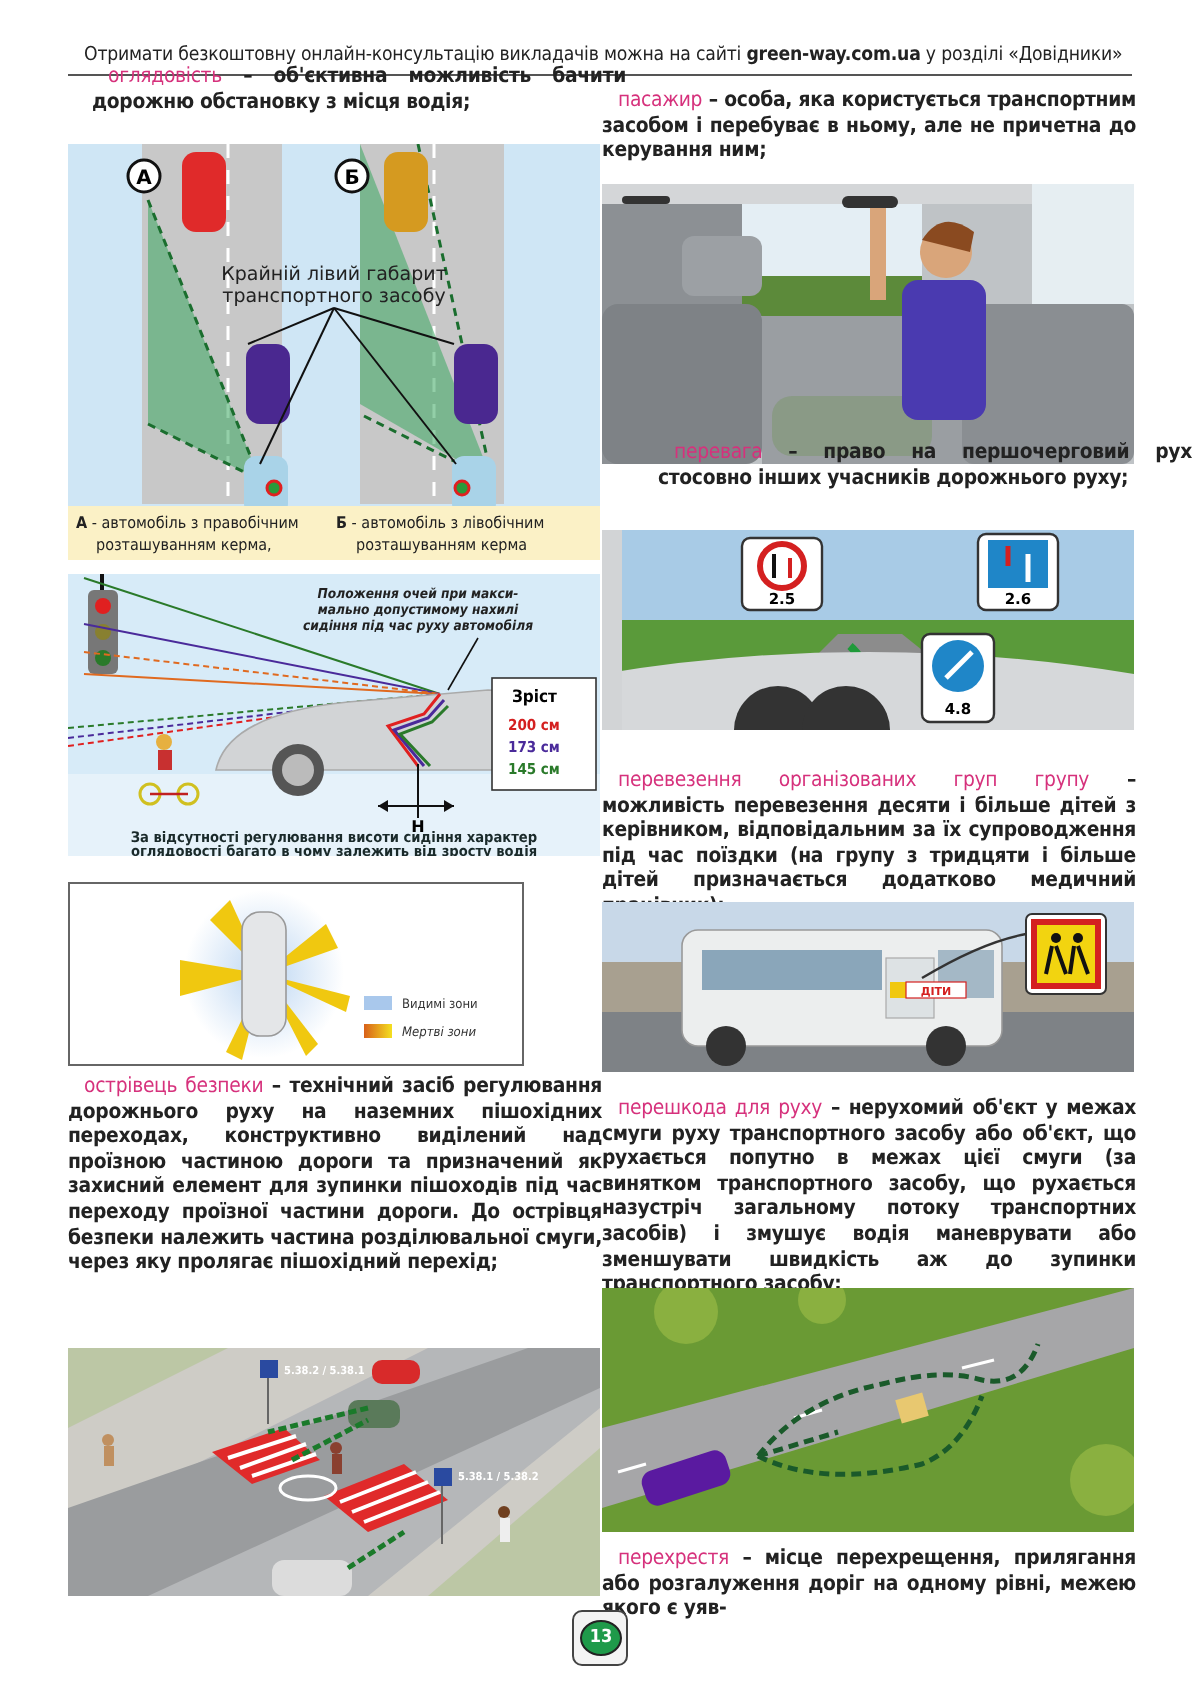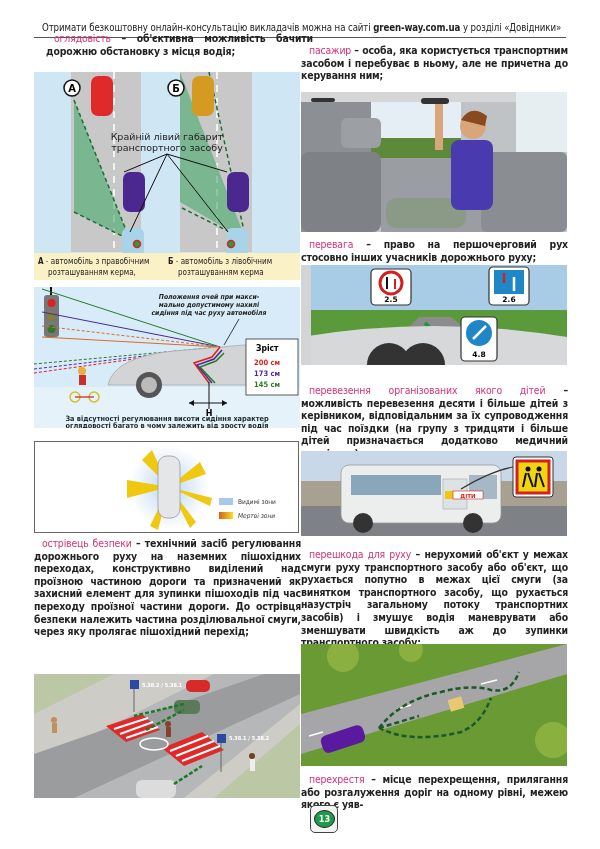--- a/index.html
+++ b/index.html
@@ -5,21 +5,21 @@
   html,body{margin:0;padding:0;background:#fff;}
   body{width:600px;height:849px;position:relative;overflow:hidden;font-family:"DejaVu Sans Condensed","DejaVu Sans",sans-serif;color:#1a1a1a;}
   .header{position:absolute;left:42px;top:22px;width:532px;height:14px;font-size:9.6px;text-align:left;white-space:nowrap;color:#222;letter-spacing:-0.1px;}
   .header b{font-weight:bold;}
   .hrule{position:absolute;left:34px;top:37px;width:532px;height:1px;background:#555;}
   .col{position:absolute;width:267px;}
   .para{font-size:10.4px;line-height:12.6px;font-weight:bold;text-align:justify;text-indent:8px;margin:0;letter-spacing:-0.15px;color:#222;}
   .term{color:#d6317c;font-weight:normal;}
   .fig{position:absolute;overflow:hidden;}
   svg{display:block;}
-  .page-num{position:absolute;left:286px;top:805px;width:26px;height:26px;border:1.5px solid #444;border-radius:5px;background:#f4f4f4;margin-left:24px;}
+  .page-num{position:absolute;left:286px;top:805px;width:26px;height:26px;border:1.5px solid #444;border-radius:5px;background:#f4f4f4;}
   .page-num .oval{position:absolute;left:3px;top:4px;width:19px;height:16px;border-radius:50%;background:#1f9a4a;border:1.5px solid #222;color:#fff;font-size:9px;font-weight:bold;text-align:center;line-height:16px;}
 </style>
 </head>
 <body>
 
 <div class="header"><span>Отримати безкоштовну онлайн-консультацію викладачів можна на сайті </span><b>green-way.com.ua</b><span> у розділі «Довідники»</span></div>
 <div class="hrule"></div>
 
 <div class="col" style="left:34px;top:32px;margin-left:12px;">
   <p class="para"><span class="term">оглядовість</span><span> – об'єктивна можливість бачити дорожню обстановку з місця водія;</span></p>
@@ -101,21 +101,21 @@
     <rect x="212" y="52" width="52" height="56" fill="#fff" stroke="#333" stroke-width="0.8"></rect>
     <text x="222" y="64" font-size="8.5" font-weight="bold" font-family="DejaVu Sans Condensed, DejaVu Sans, sans-serif">Зріст</text>
     <text x="220" y="78" font-size="7.5" font-weight="bold" fill="#d42020" font-family="DejaVu Sans Condensed, DejaVu Sans, sans-serif">200 см</text>
     <text x="220" y="89" font-size="7.5" font-weight="bold" fill="#4a2a9a" font-family="DejaVu Sans Condensed, DejaVu Sans, sans-serif">173 см</text>
     <text x="220" y="100" font-size="7.5" font-weight="bold" fill="#2a7a2a" font-family="DejaVu Sans Condensed, DejaVu Sans, sans-serif">145 см</text>
     <text x="133" y="134" text-anchor="middle" font-size="7.3" font-weight="bold" fill="#1a2a2a" font-family="DejaVu Sans Condensed, DejaVu Sans, sans-serif">За відсутності регулювання висоти сидіння характер</text>
     <text x="133" y="141" text-anchor="middle" font-size="7.3" font-weight="bold" fill="#1a2a2a" font-family="DejaVu Sans Condensed, DejaVu Sans, sans-serif">оглядовості багато в чому залежить від зросту водія</text>
   </svg>
 </div>
 
-<div class="fig" style="left:34px;top:441px;width:226px;height:90px;border:1px solid #666;background:#fff;padding-left:37px;">
+<div class="fig" style="left:34px;top:441px;width:226px;height:90px;border:1px solid #666;background:#fff;">
   <svg width="226" height="90" viewBox="0 0 226 90">
     <defs>
       <radialGradient id="vis" cx="0.5" cy="0.5" r="0.5">
         <stop offset="0" stop-color="#bcd6f2"></stop>
         <stop offset="1" stop-color="#ffffff"></stop>
       </radialGradient>
       <linearGradient id="dead" x1="0" x2="1">
         <stop offset="0" stop-color="#d8601a"></stop>
         <stop offset="1" stop-color="#f4e020"></stop>
       </linearGradient>
@@ -198,21 +198,21 @@
     <rect x="85" y="106" width="80" height="30" rx="10" fill="#8a9a86"></rect>
     <rect x="150" y="48" width="42" height="70" rx="8" fill="#4a3ab0"></rect>
     <circle cx="172" cy="34" r="13" fill="#d9a57a"></circle>
     <path d="M160,28 Q170,12 186,24 L184,34 Z" fill="#8a4a20"></path>
     <rect x="134" y="8" width="8" height="50" fill="#d9a57a"></rect>
     <rect x="120" y="6" width="28" height="6" rx="3" fill="#333"></rect>
     <rect x="10" y="6" width="24" height="4" rx="2" fill="#333"></rect>
   </svg>
 </div>
 
-<div class="col" style="left:301px;top:238px;">
+<div class="col" style="left:301px;top:220px;padding-left:28px;">
   <p class="para"><span class="term">перевага</span><span> – право на першочерговий рух стосовно інших учасників дорожнього руху;</span></p>
 </div>
 
 <div class="fig" style="left:301px;top:265px;width:266px;height:100px;background:#15803d;">
   <svg width="266" height="100" viewBox="0 0 266 100">
     <rect x="0" y="0" width="266" height="45" fill="#a8cbe6"></rect>
     <rect x="0" y="45" width="266" height="55" fill="#5a9a3a"></rect>
     <polygon points="70,100 118,52 150,52 210,100" fill="#8c8c8c"></polygon>
     <path d="M124,58 Q138,70 128,96" fill="none" stroke="#1f9a3a" stroke-width="4"></path>
     <line x1="100" y1="96" x2="120" y2="66" stroke="#1f9a3a" stroke-width="2.5" stroke-dasharray="4,3"></line>
@@ -231,21 +231,21 @@
     <line x1="213" y1="26" x2="213" y2="12" stroke="#fff" stroke-width="2.5"></line>
     <text x="208" y="37" text-anchor="middle" font-size="7.5" font-weight="bold" font-family="DejaVu Sans, sans-serif">2.6</text>
     <rect x="160" y="52" width="36" height="44" rx="4" fill="#fff" stroke="#333" stroke-width="1.2"></rect>
     <circle cx="178" cy="68" r="13" fill="#1f86c8"></circle>
     <line x1="185" y1="61" x2="172" y2="74" stroke="#fff" stroke-width="2.5"></line>
     <text x="178" y="92" text-anchor="middle" font-size="7.5" font-weight="bold" font-family="DejaVu Sans, sans-serif">4.8</text>
   </svg>
 </div>
 
 <div class="col" style="left:301px;top:384px;">
-  <p class="para"><span class="term">перевезення організованих якого дітей</span><span> – можливість перевезення десяти і більше дітей з керівником, відповідальним за їх супроводження під час поїздки (на групу з тридцяти і більше дітей призначається додатково медичний працівник);</span></p>
+  <p class="para"><span class="term">перевезення організованих груп групу</span><span> – можливість перевезення десяти і більше дітей з керівником, відповідальним за їх супроводження під час поїздки (на групу з тридцяти і більше дітей призначається додатково медичний працівник);</span></p>
 </div>
 
 <div class="fig" style="left:301px;top:451px;width:266px;height:85px;background:#cfd9e2;">
   <svg width="266" height="85" viewBox="0 0 266 85">
     <rect x="0" y="0" width="266" height="30" fill="#c8d8e8"></rect>
     <rect x="0" y="30" width="266" height="25" fill="#a8a090"></rect>
     <rect x="0" y="55" width="266" height="30" fill="#7e8286"></rect>
     <rect x="40" y="14" width="160" height="58" rx="8" fill="#eceeee" stroke="#999" stroke-width="0.8"></rect>
     <rect x="50" y="24" width="90" height="20" fill="#8aa6ba"></rect>
     <rect x="142" y="28" width="24" height="30" fill="#dde2e4" stroke="#aaa" stroke-width="0.6"></rect>

